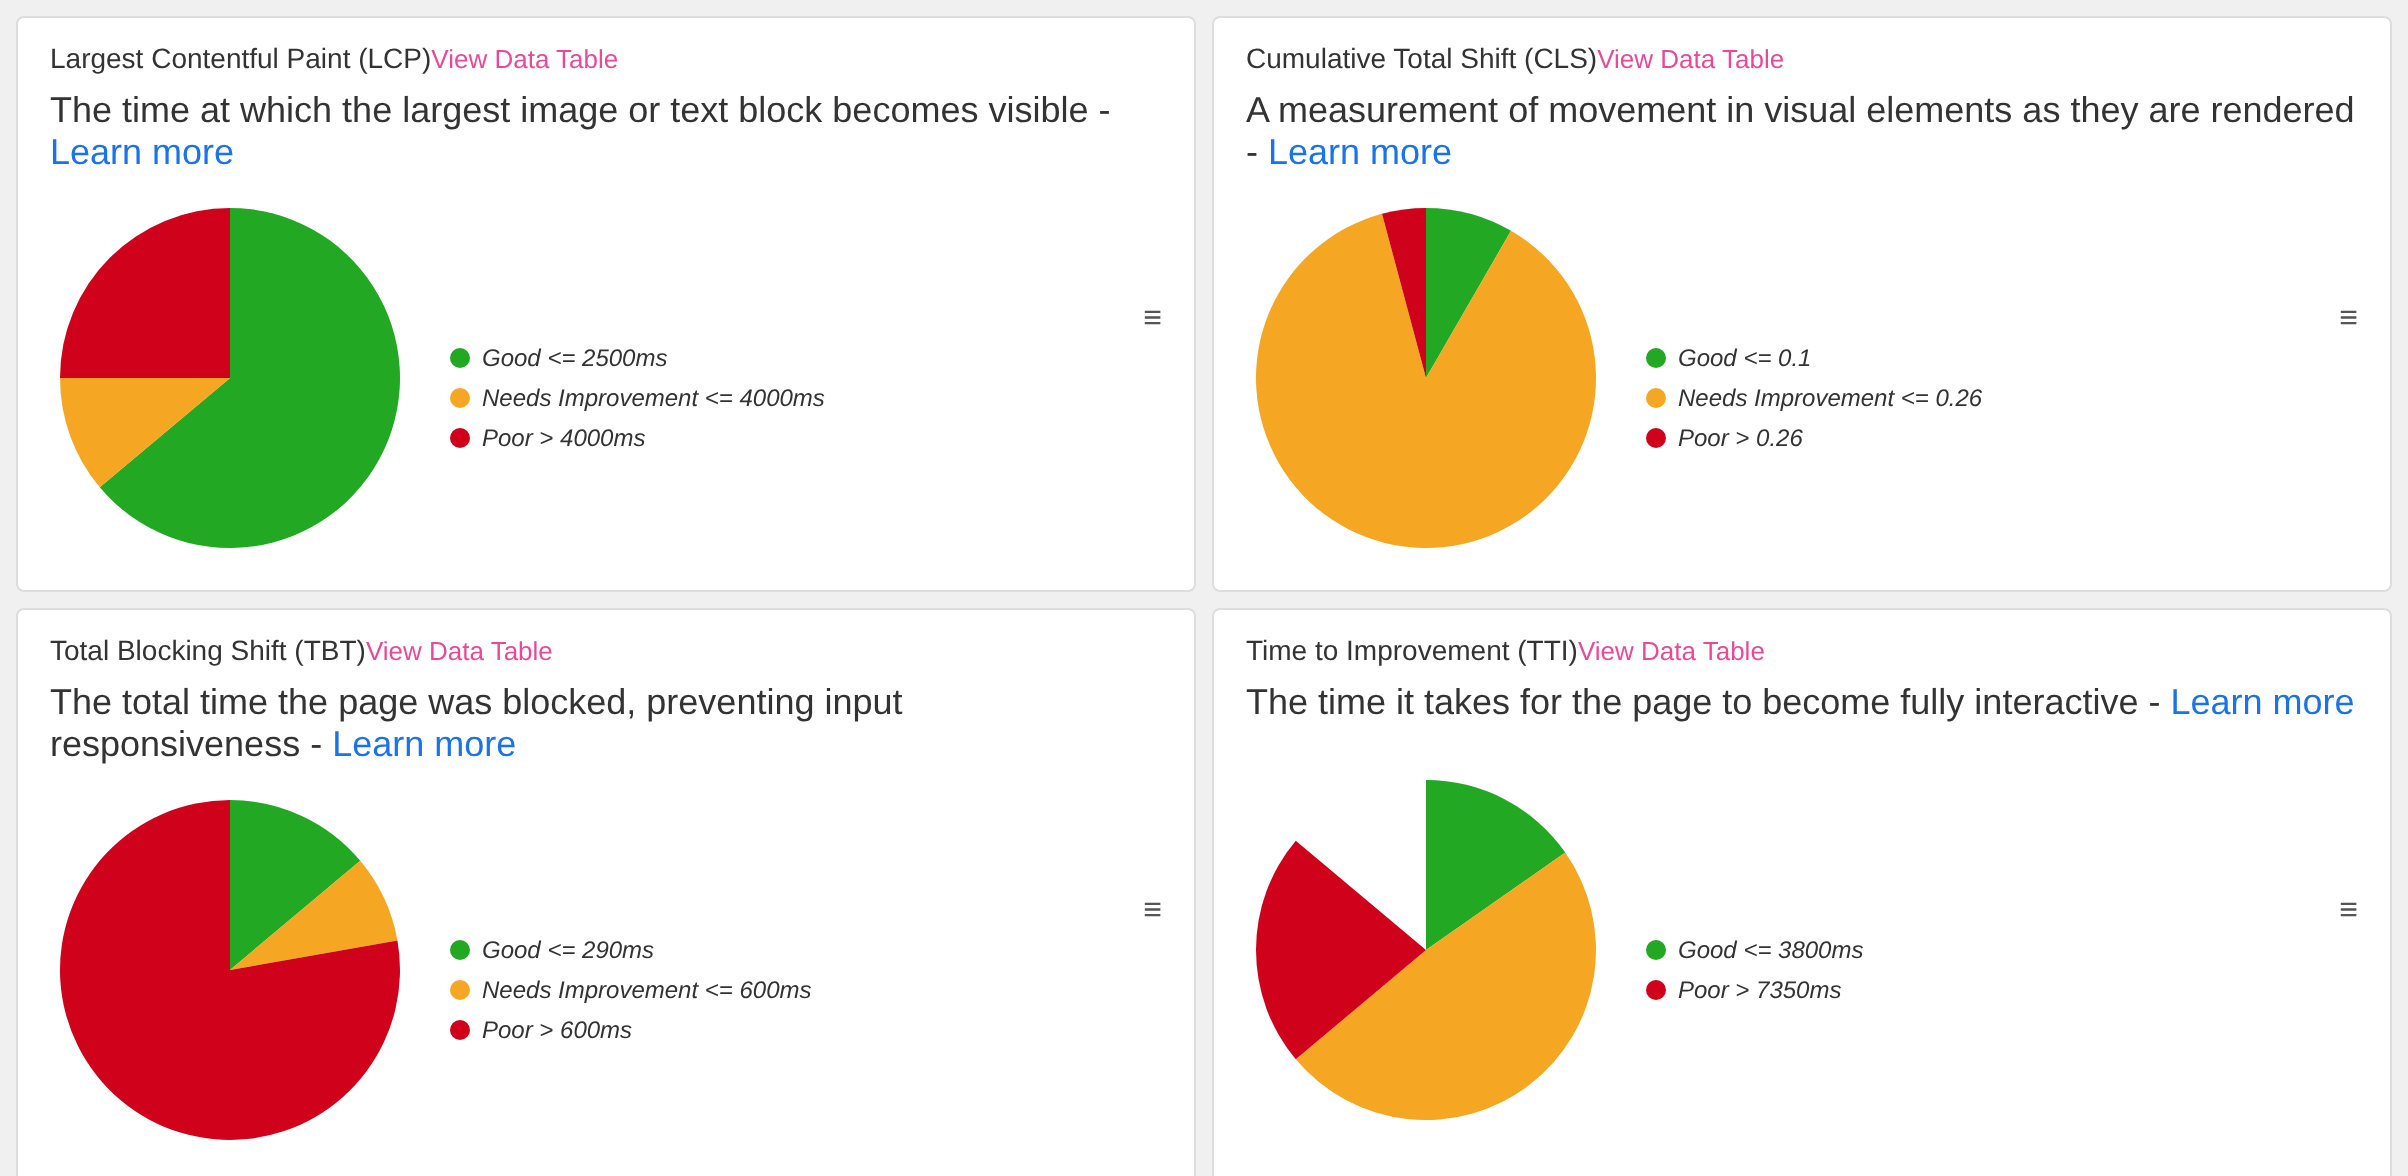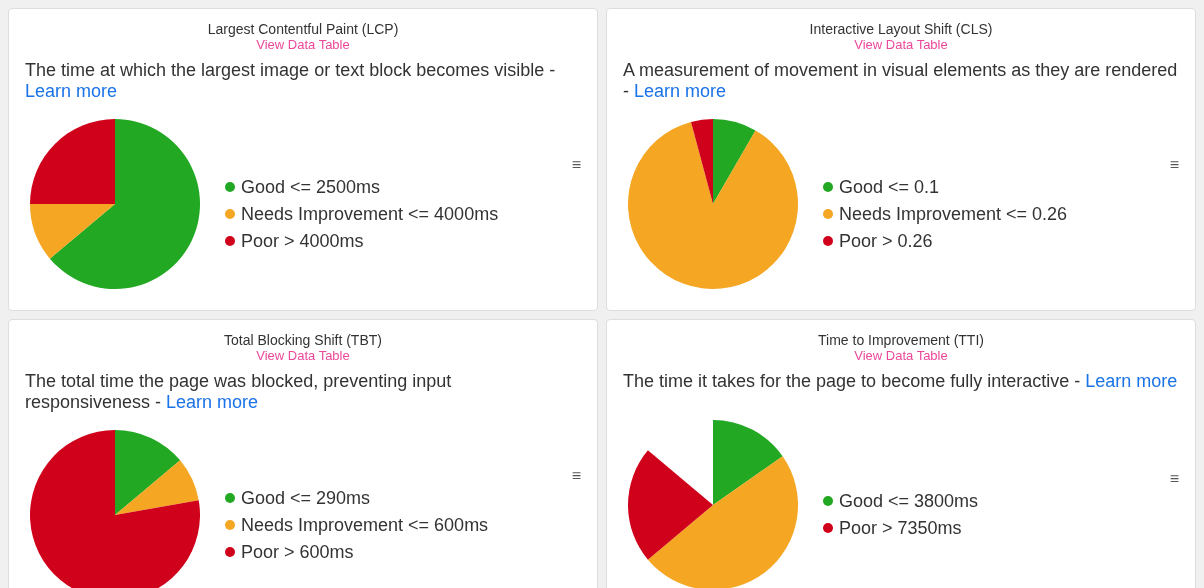--- a/index.html
+++ b/index.html
@@ -19,24 +19,22 @@
     .card {
       background: #fff;
       border: 1px solid #ddd;
       border-radius: 4px;
       padding: 12px 16px 16px;
       display: flex;
       flex-direction: column;
     }
     .card-header {
       display: flex;
-      justify-content: space-between;
       align-items: center;
       margin-bottom: 8px;
-      flex-direction: column;
     }
     .card-title {
       font-size: 14px;
       font-weight: normal;
       color: #333;
     }
     .view-data-link {
       color: #ec4899;
       text-decoration: none;
       font-size: 13px;
@@ -79,22 +77,23 @@
     .legend-items {
       display: flex;
       flex-direction: column;
       gap: 6px;
       margin-top: 20px;
     }
     .legend-item {
       display: flex;
       align-items: center;
       gap: 6px;
-      font-size: 18px;
+      font-size: 12px;
       color: #333;
+      font-style: italic;
     }
     .legend-dot {
       width: 10px;
       height: 10px;
       border-radius: 50%;
       flex-shrink: 0;
     }
     .dot-green { background: #22a822; }
     .dot-yellow { background: #f5a623; }
     .dot-red { background: #d0021b; }
@@ -137,21 +136,21 @@
         <div class="legend-dot dot-red"></div>
         <span>Poor &gt; 4000ms</span>
       </div>
 
           </div>
         </div>
       </div>
     </div>
     <div class="card">
       <div class="card-header">
-        <span class="card-title">Interactive Layout Shift (CLS)</span>
+        <span class="card-title">Cumulative Total Shift (CLS)</span>
         <a class="view-data-link" href="#">View Data Table</a>
       </div>
       <div class="card-description">
         A measurement of movement in visual elements as they are rendered - <a class="learn-more" href="#">Learn more</a>
       </div>
       <div class="chart-area">
         <div class="pie-container">
           <svg width="180" height="180" viewBox="0 0 180 180">
             <path d="M 90 90 L 90 5 A 85 85 0 0 1 132.5 16.387840678322718 Z" fill="#22a822"></path>
             <path d="M 90 90 L 132.5 16.387840678322718 A 85 85 0 1 1 68.00038116628575 7.896304765429193 Z" fill="#f5a623"></path>

